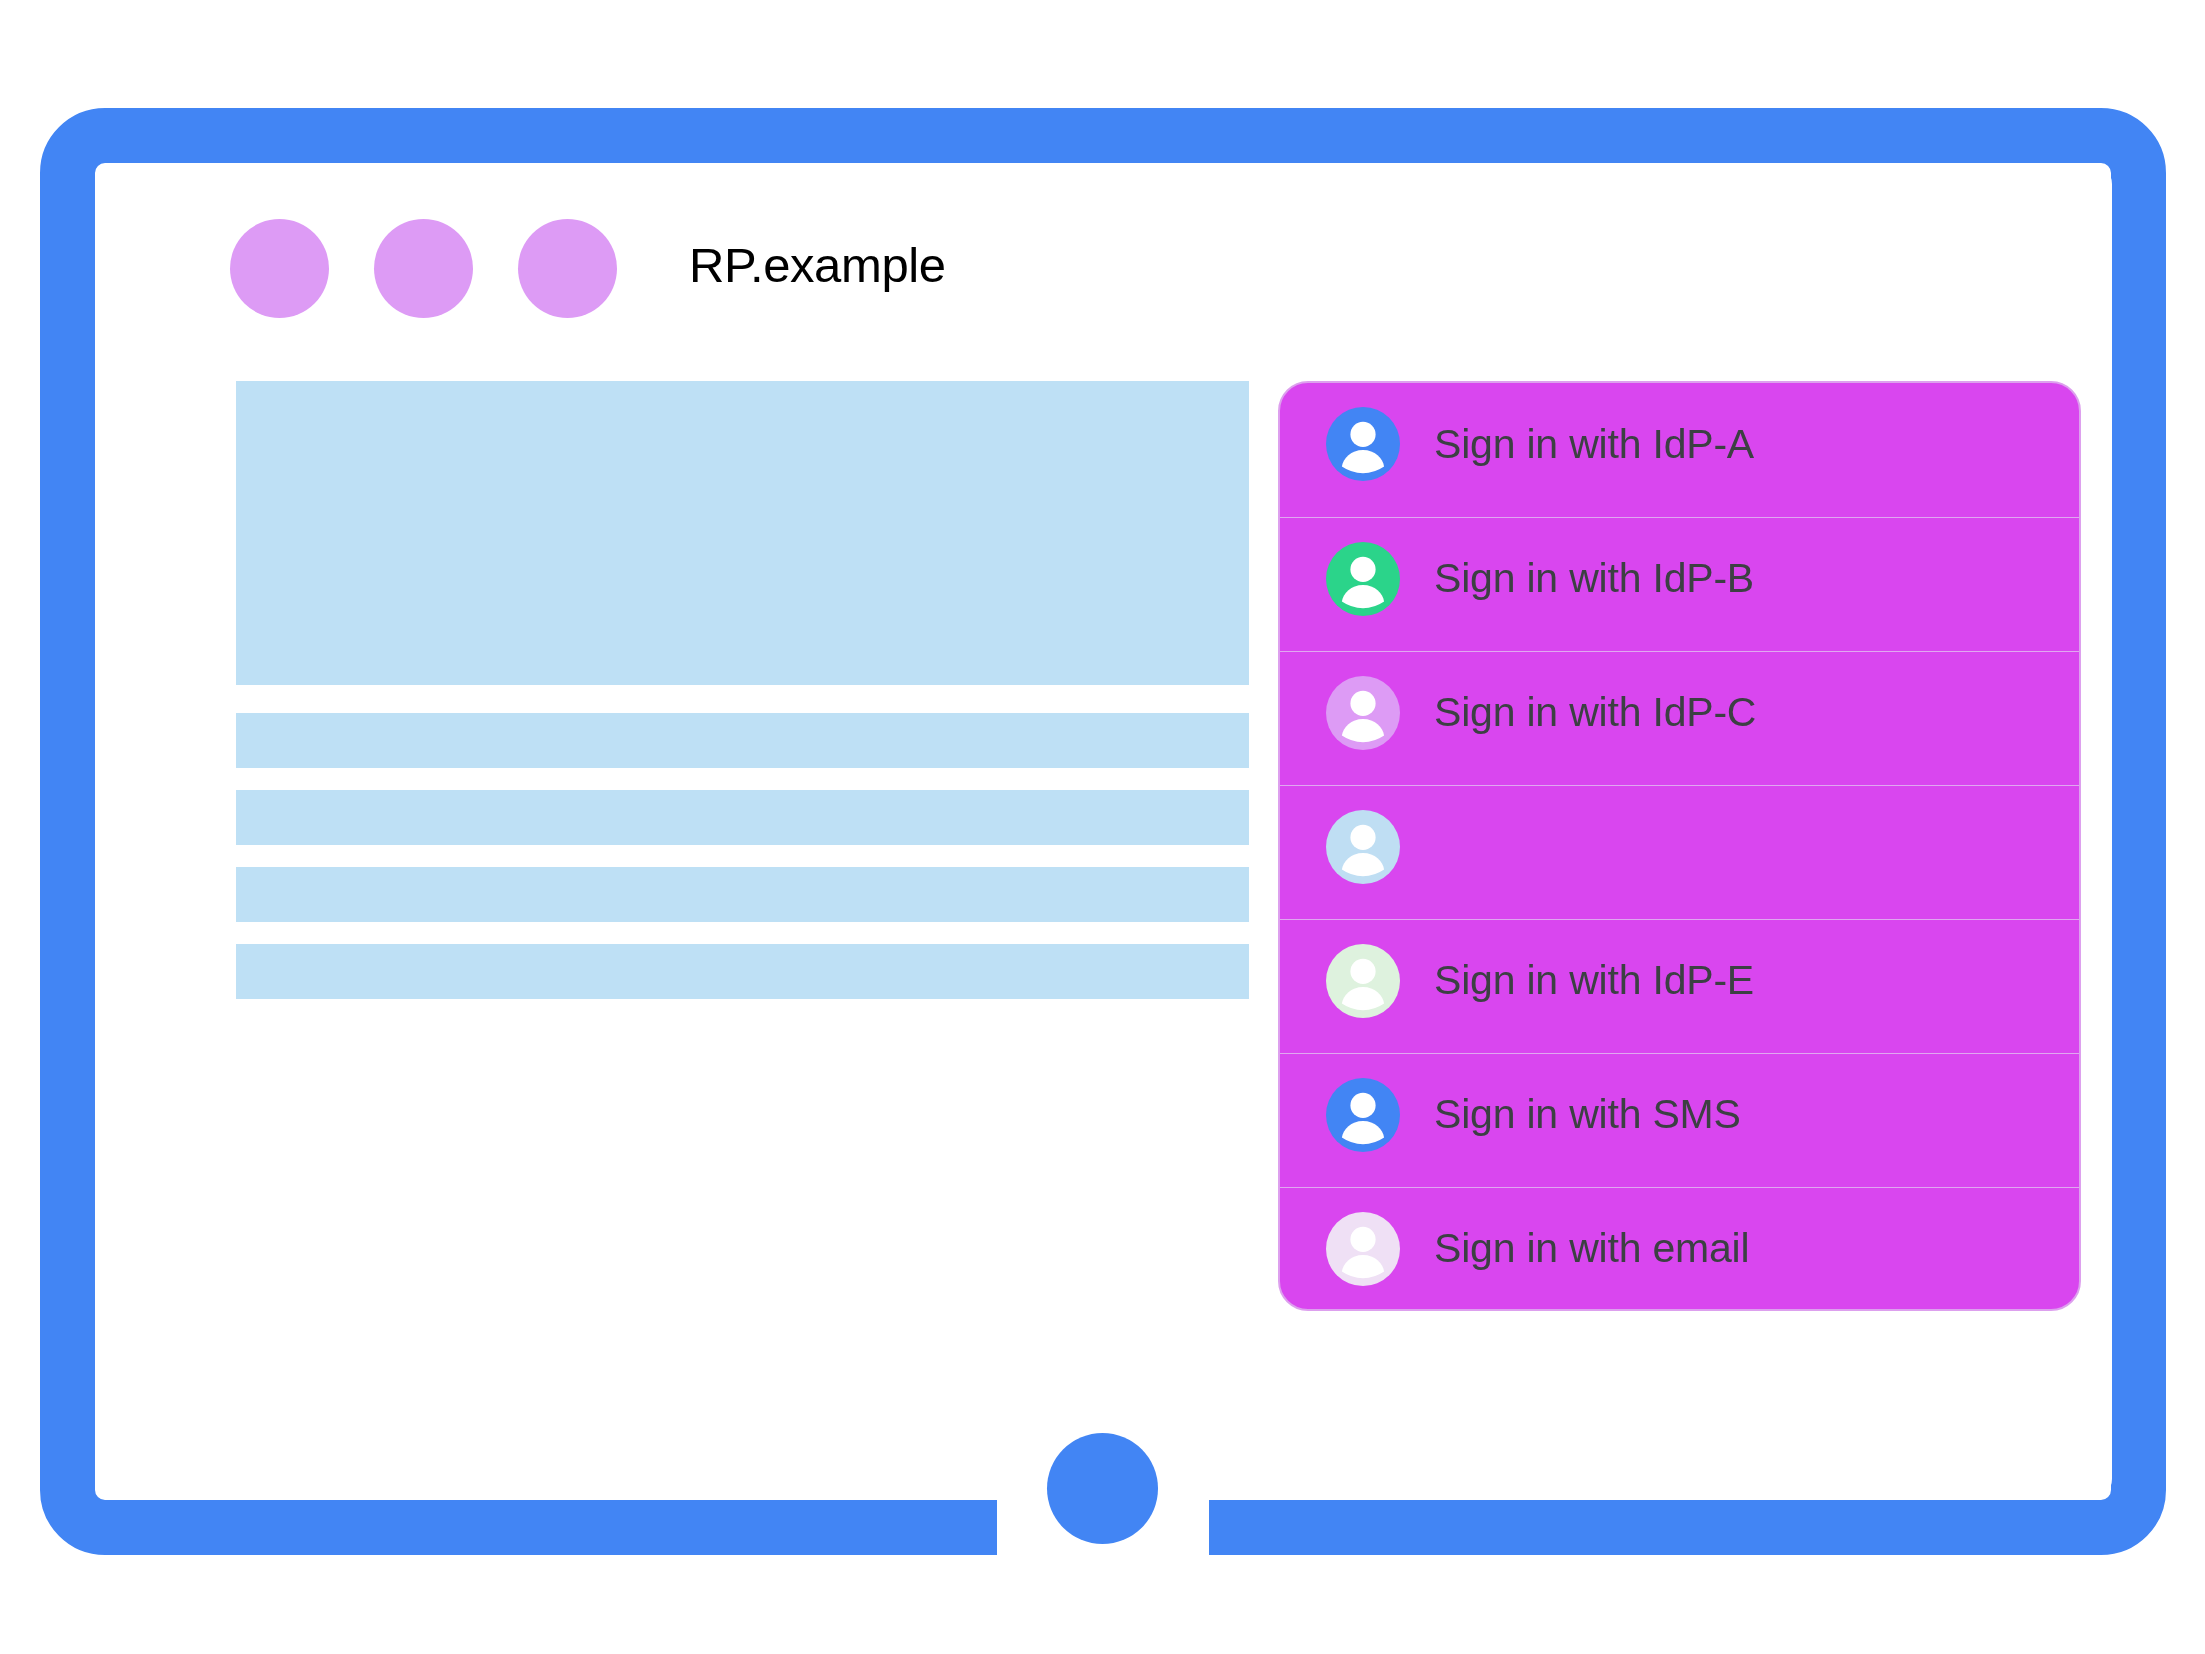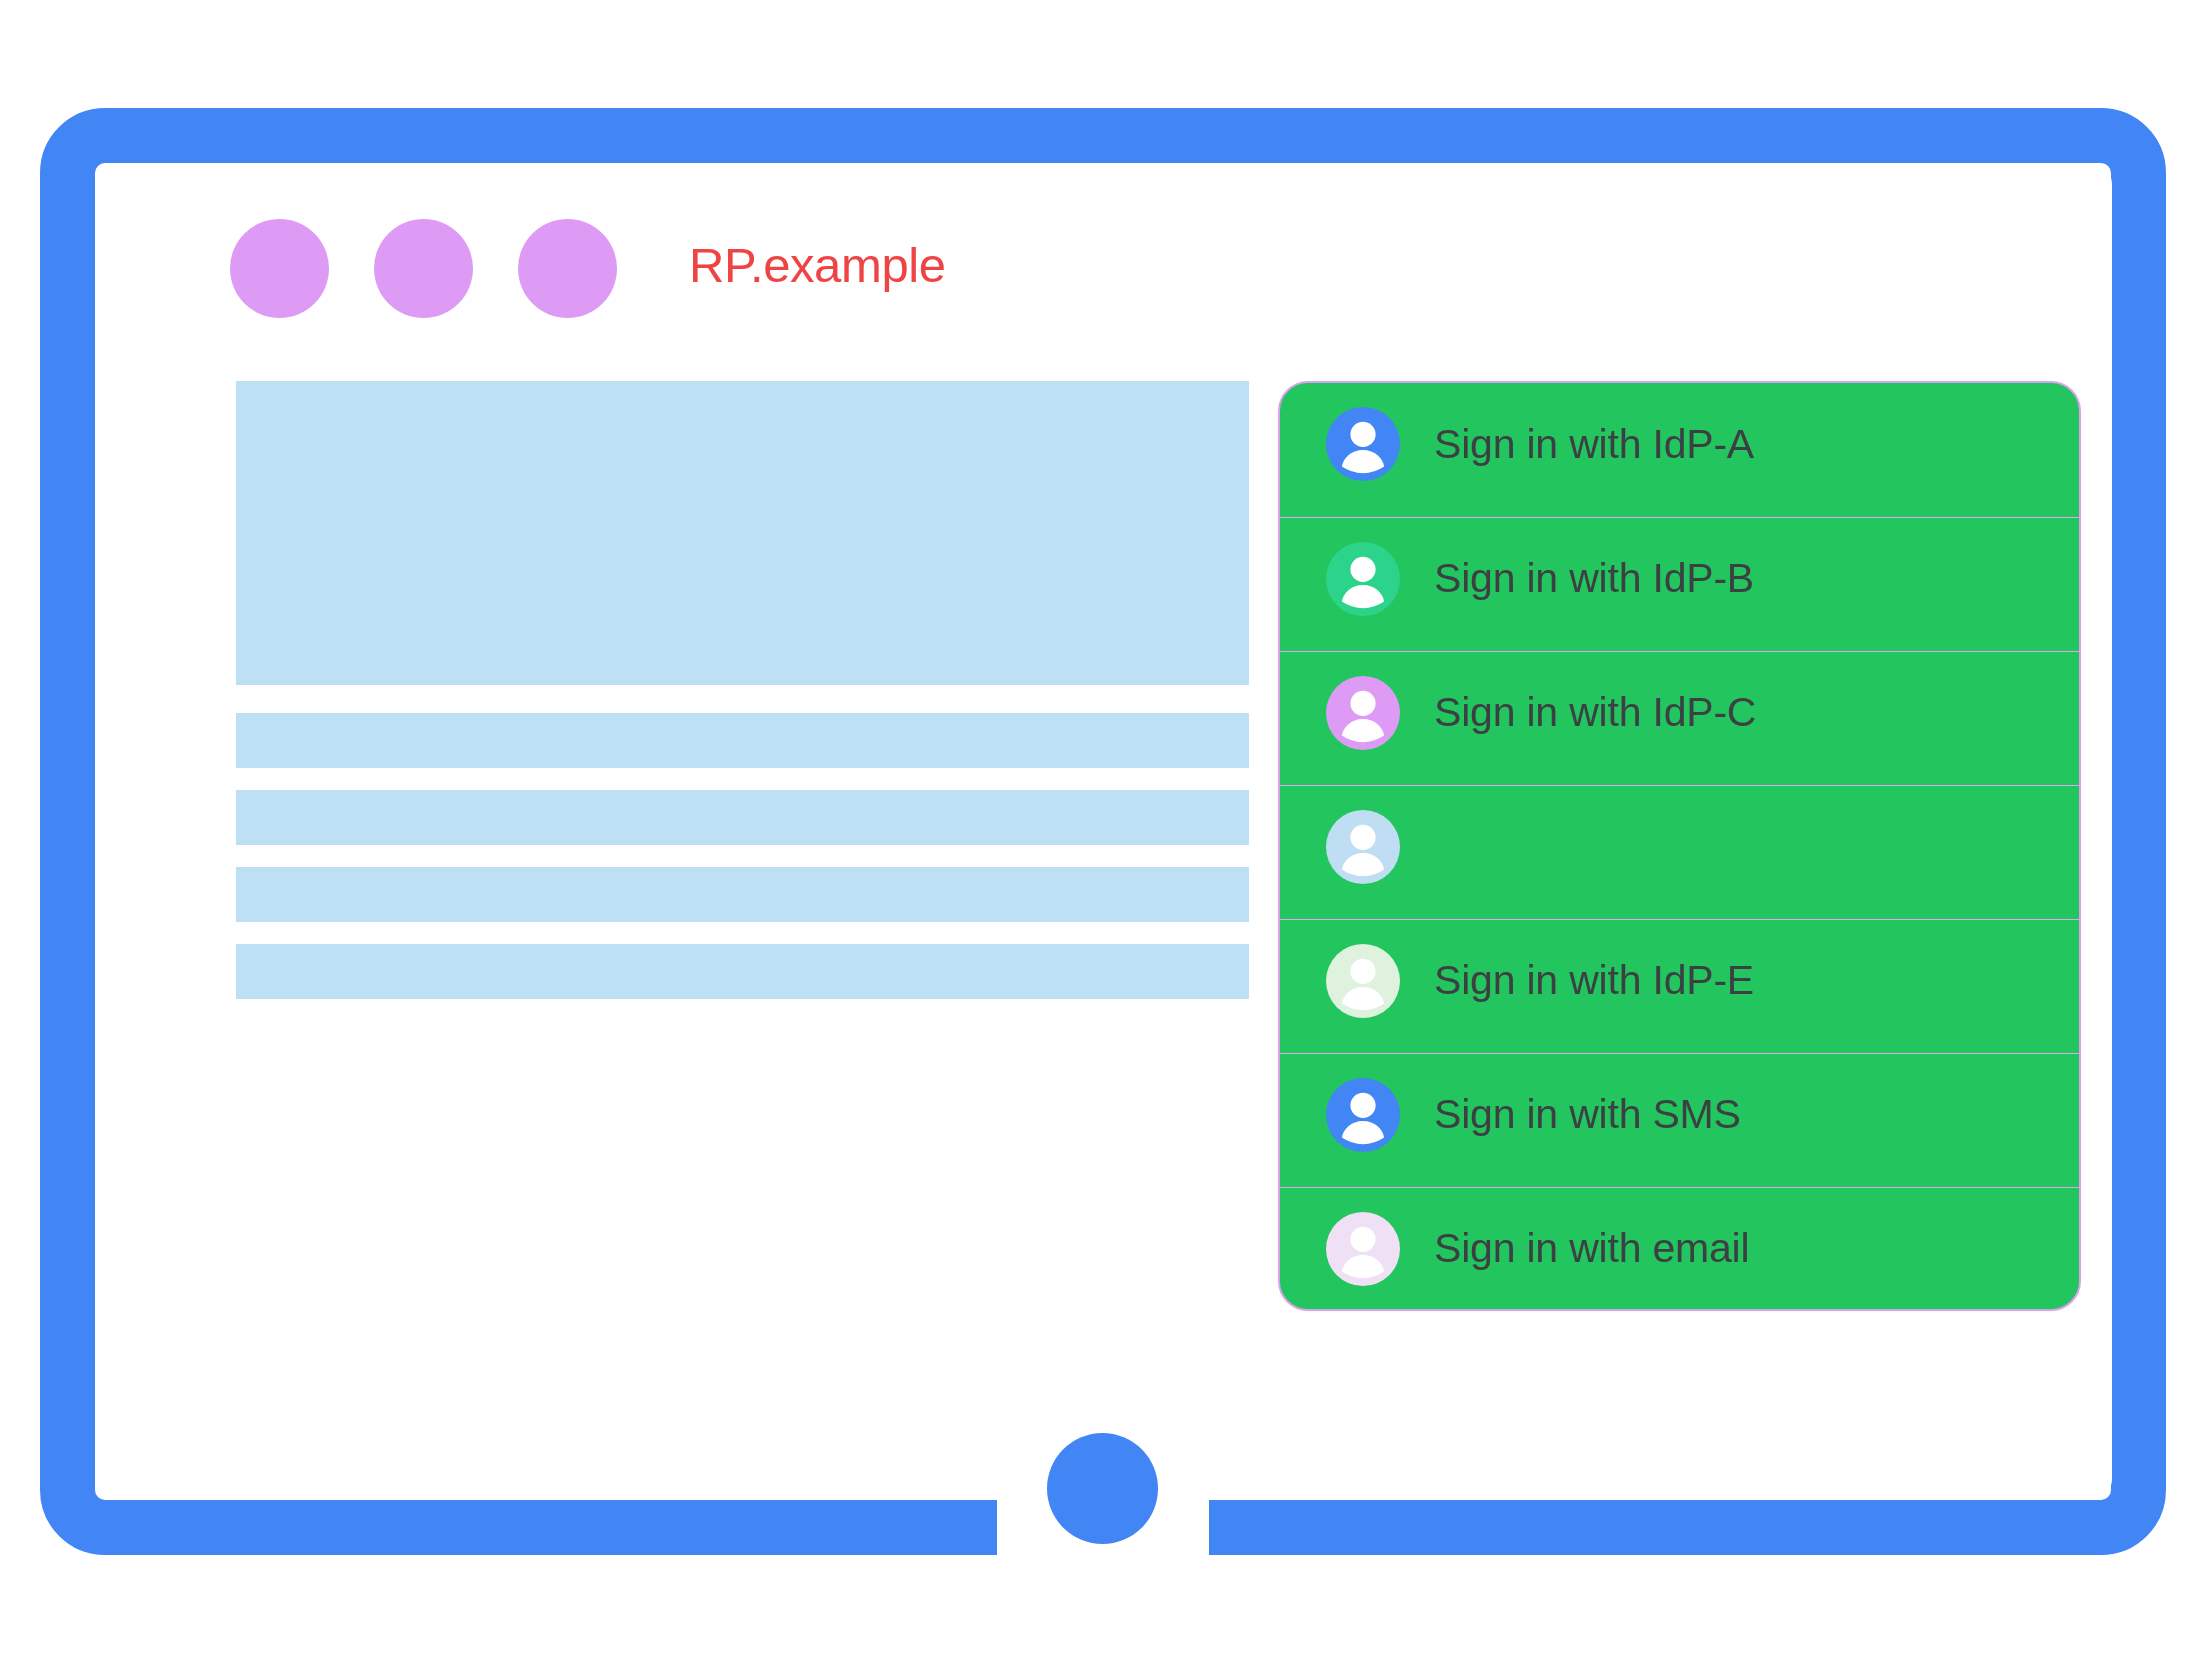--- a/index.html
+++ b/index.html
@@ -89,21 +89,21 @@
   .win-dot.d1 { left: 135px; }
   .win-dot.d2 { left: 279px; }
   .win-dot.d3 { left: 423px; }
 
   #site-title {
     position: absolute;
     left: 594px;
     top: 67px;
     font-size: 49px;
     line-height: 71px;
-    color: #ef4444;
+    color: #000000;
     letter-spacing: -0.4px;
     white-space: nowrap;
   }
 
   
   #content-column {
     position: absolute;
     left: 141px;
     top: 218px;
     width: 1013px;
@@ -116,21 +116,21 @@
   .block.stripe { height: 55px;  margin-bottom: 22px; }
 
   
   #account-chooser {
     position: absolute;
     left: 1183px;
     top: 218px;
     width: 803px;
     border: 2.6px solid var(--panel-border, #DDA0EE);
     border-radius: 30px;
-    background: #22c55e;
+    background: #d946ef;
     box-sizing: border-box;
     overflow: hidden;
   }
   .account-row {
     display: flex;
     align-items: center;
     height: 122px;
     padding-left: 46px;
     box-sizing: border-box;
     background: transparent;

